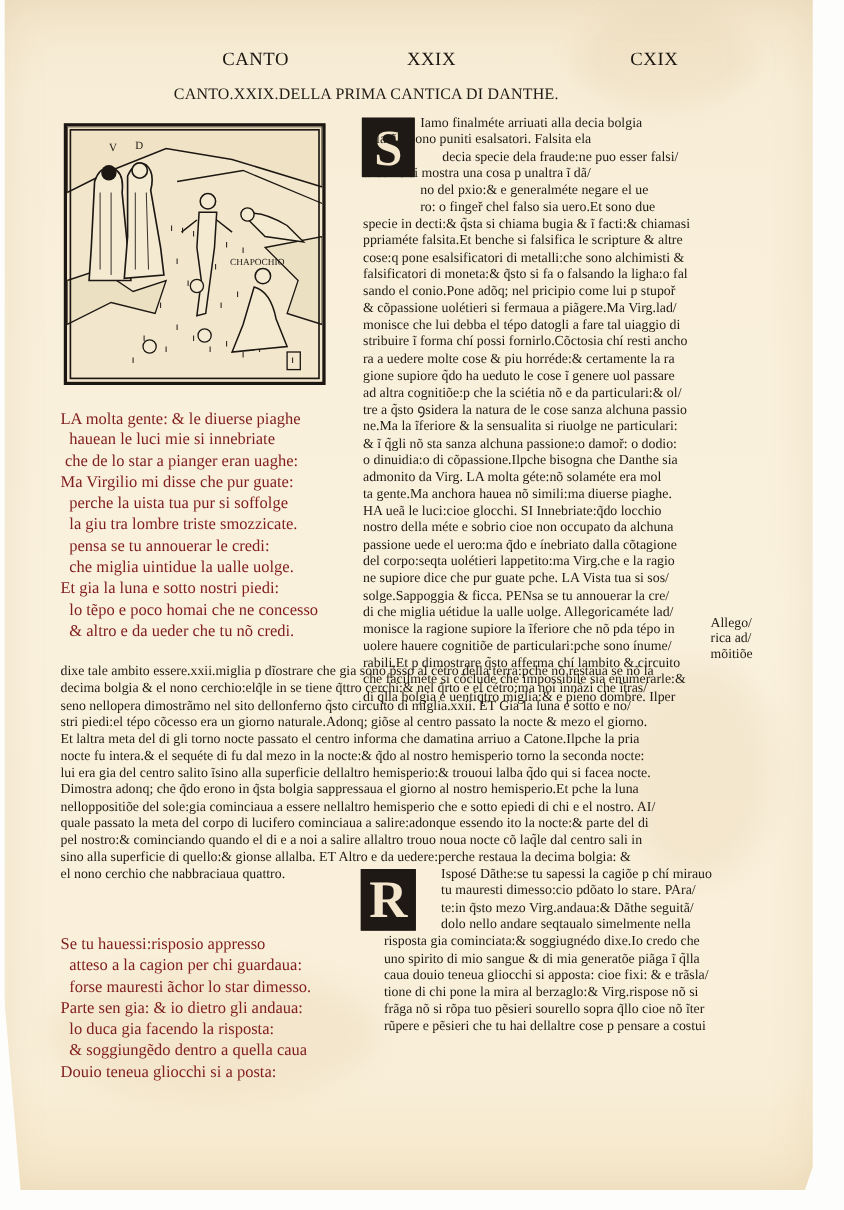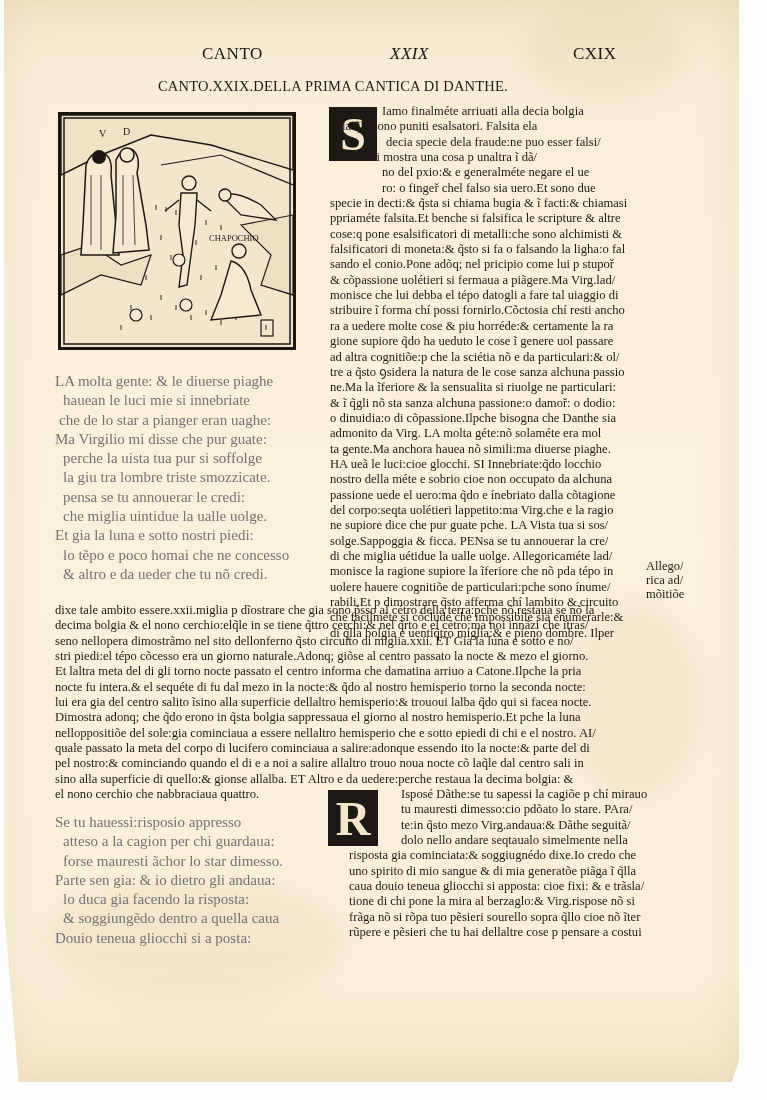--- a/index.html
+++ b/index.html
@@ -21,42 +21,42 @@
     left:58px; top:112px; width:238px; height:238px; border:3px solid #1c1712; background:#f2e6cc;
     box-sizing:border-box; overflow:hidden;
   }
   .woodcut svg { width:100%; height:100%; display:block; }
   .comm {
     font-family:"Liberation Serif", serif; font-size:12.6px; line-height:15.35px; color:#1f1a14;
     white-space:nowrap;
   }
   .comm div { height:15.35px; }
   .verse {
-    font-family:"Liberation Serif", serif; font-size:15px; line-height:19.3px; color:#737373; white-space:nowrap;
+    font-family:"Liberation Serif", serif; font-size:15px; line-height:19.3px; color:#7f1d1d; white-space:nowrap;
   }
   .verse div { height:19.3px; }
   .dropcap {
     background:#1e1914; color:#f3e6cc; font-family:"Liberation Serif", serif; font-weight:bold;
     display:flex; align-items:center; justify-content:center; border:1px solid #1e1914; box-sizing:border-box;
   }
   .marg { font-family:"Liberation Serif", serif; font-size:12.5px; line-height:14px; white-space:nowrap;margin-top:32px; }
   .ind1 { padding-left:8px; }
   .ind2 { padding-left:4px; }
 </style>
 </head>
 <body>
 
 <div class="page">
   <div class="stain" style="left:520px;top:10px;width:160px;height:90px;"></div>
   <div class="stain" style="left:40px;top:880px;width:300px;height:120px;"></div>
   <div class="stain" style="left:560px;top:600px;width:140px;height:200px;"></div>
 </div>
 
 <div class="abs runhead" style="left:202px;">CANTO</div>
-<div class="abs runhead" style="left:390px;font-style:italic;">XXIX</div>
+<div class="abs runhead" style="left:370px;">XXIX</div>
 <div class="abs runhead" style="left:557px;margin-left:16px;">CXIX</div>
 <div class="abs canto-title">CANTO.XXIX.DELLA PRIMA CANTICA DI DANTHE.</div>
 
 <div class="abs woodcut">
   <svg viewBox="0 0 232 232">
     <rect x="0" y="0" width="232" height="232" fill="#f2e6cc"></rect>
 
     <path d="M0 60 L40 40 L90 20 L150 30 L232 55 L232 0 L0 0Z" fill="#efe2c5" stroke="#1c1712" stroke-width="1.4"></path>
     <path d="M100 50 L160 40 L232 70" fill="none" stroke="#1c1712" stroke-width="1.2"></path>
     <path d="M0 140 L30 130 L60 150 L90 140 L80 170 L40 160 L0 180Z" fill="#ece0c2" stroke="#1c1712" stroke-width="1.2"></path>
@@ -90,21 +90,21 @@
     <circle cx="125" cy="190" r="6" fill="#f4ead2" stroke="#1c1712" stroke-width="1.2"></circle>
     <rect x="200" y="205" width="12" height="16" fill="none" stroke="#1c1712" stroke-width="1.2"></rect>
     <rect x="3" y="3" width="226" height="226" fill="none" stroke="#1c1712" stroke-width="1.5"></rect>
   </svg>
 </div>
 
 <div class="abs dropcap" style="left:329px;top:107px;width:48px;height:54px;font-size:46px;">S</div>
 <div class="abs comm" style="left:330px;top:104px;width:318px;">
   <div style="padding-left:52px">Iamo finalméte arriuati alla decia bolgia</div>
   <div style="">nela q̃le sono puniti esalsatori. Falsita ela</div>
-  <div style="padding-left:56px">decia specie dela fraude:ne puo esser falsi/</div>
+  <div style="padding-left:72px">decia specie dela fraude:ne puo esser falsi/</div>
   <div style="">ta se nõ si mostra una cosa p unaltra ĩ dã/</div>
   <div style="padding-left:52px">no del pxio:&amp; e generalméte negare el ue</div>
   <div style="padding-left:52px">ro: o fingeř chel falso sia uero.Et sono due</div>
   <div>specie in decti:&amp; q̃sta si chiama bugia &amp; ĩ facti:&amp; chiamasi</div>
   <div>ppriaméte falsita.Et benche si falsifica le scripture &amp; altre</div>
   <div>cose:q pone esalsificatori di metalli:che sono alchimisti &amp;</div>
   <div>falsificatori di moneta:&amp; q̃sto si fa o falsando la ligha:o fal</div>
   <div>sando el conio.Pone adõq; nel pricipio come lui p stupoř</div>
   <div>&amp; cõpassione uolétieri si fermaua a piãgere.Ma Virg.lad/</div>
   <div>monisce che lui debba el tépo datogli a fare tal uiaggio di</div>
@@ -161,21 +161,21 @@
   <div>nocte fu intera.&amp; el sequéte di fu dal mezo in la nocte:&amp; q̃do al nostro hemisperio torno la seconda nocte:</div>
   <div>lui era gia del centro salito ĩsino alla superficie dellaltro hemisperio:&amp; trououi lalba q̃do qui si facea nocte.</div>
   <div>Dimostra adonq; che q̃do erono in q̃sta bolgia sappressaua el giorno al nostro hemisperio.Et pche la luna</div>
   <div>nelloppositiõe del sole:gia cominciaua a essere nellaltro hemisperio che e sotto epiedi di chi e el nostro. AI/</div>
   <div>quale passato la meta del corpo di lucifero cominciaua a salire:adonque essendo ito la nocte:&amp; parte del di</div>
   <div>pel nostro:&amp; cominciando quando el di e a noi a salire allaltro trouo noua nocte cõ laq̃le dal centro sali in</div>
   <div>sino alla superficie di quello:&amp; gionse allalba.   ET Altro e da uedere:perche restaua la decima bolgia: &amp;</div>
   <div>el nono cerchio che nabbraciaua quattro.</div>
 </div>
 
-<div class="abs verse" style="left:55px;top:813px;">
+<div class="abs verse" style="left:55px;top:850px;">
   <div>Se tu hauessi:risposio appresso</div>
   <div class="ind1">atteso a la cagion per chi guardaua:</div>
   <div class="ind1">forse mauresti ãchor lo star dimesso.</div>
   <div>Parte sen gia: &amp; io dietro gli andaua:</div>
   <div class="ind1">lo duca gia facendo la risposta:</div>
   <div class="ind1">&amp; soggiungẽdo dentro a quella caua</div>
   <div>Douio teneua gliocchi si a posta:</div>
 </div>
 
 <div class="abs dropcap" style="left:328px;top:790px;width:50px;height:56px;font-size:48px;">R</div>

